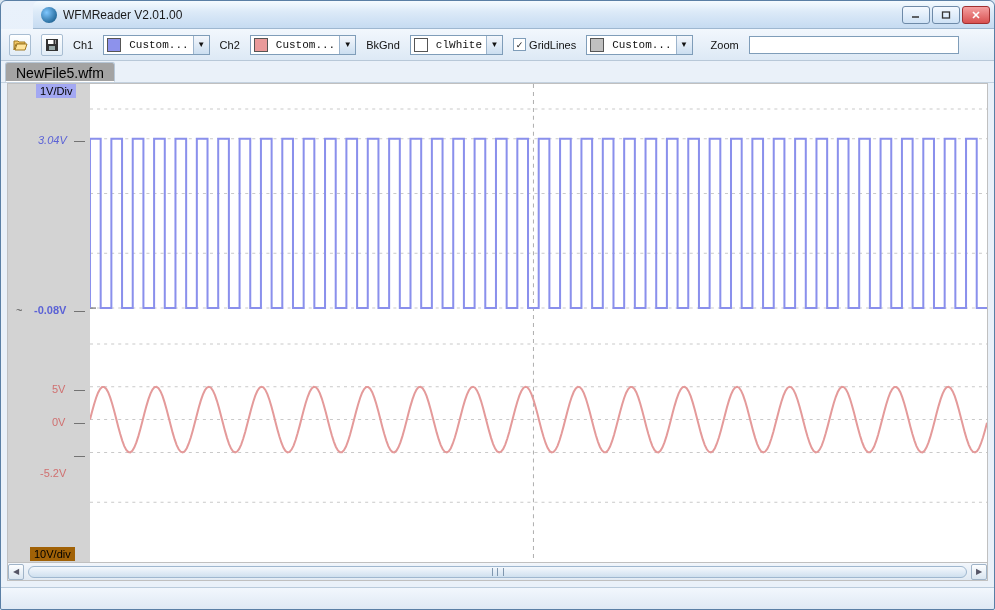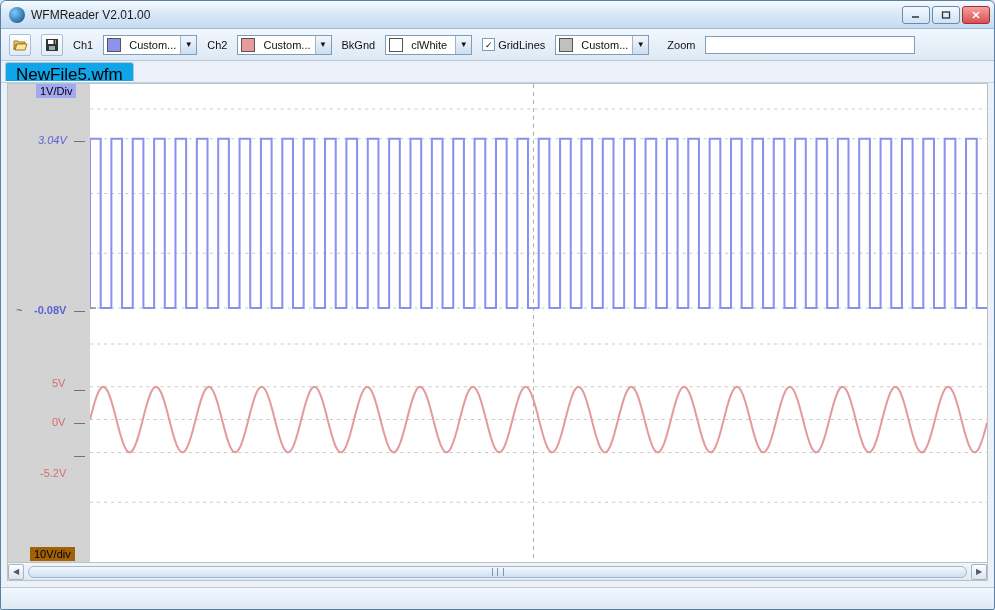--- a/index.html
+++ b/index.html
@@ -7,21 +7,21 @@
 
 
 .window {
   width: 995px; height: 610px; display: flex; flex-direction: column;
   background: linear-gradient(#e9f1fb, #d9e7f6);
   border: 1px solid #5a7fa5; border-radius: 6px 6px 2px 2px;
 }
 .titlebar {
   height: 28px; display: flex; align-items: center; padding: 0 4px 0 8px;
   background: linear-gradient(180deg, #f5fbff 0%, #dceaf8 40%, #c6dbf1 100%);
-  border-bottom: 1px solid #9eb7d0; border-radius: 6px 6px 0 0;
+  border-bottom: 1px solid #9eb7d0; border-radius: 6px 6px 0 0; margin-left: 32px;
 }
 .titlebar .app-icon {
   width: 16px; height: 16px; border-radius: 50%;
   background: radial-gradient(circle at 35% 35%, #7fc7ff 0%, #2a6fa0 70%, #1a4b6e 100%);
   margin-right: 6px;
 }
 .titlebar .title { flex: 1; font-size: 12px; color: #1a1a1a; }
 .winbtns { display: flex; gap: 2px; }
 .winbtn {
   width: 28px; height: 18px; border: 1px solid #6e8aa8; border-radius: 3px;
@@ -46,33 +46,33 @@
 .iconbtn {
   width: 22px; height: 22px; border: 1px solid #a8bdd2; border-radius: 2px;
   background: linear-gradient(#fff, #e1ecf6); display: flex; align-items: center; justify-content: center;
 }
 .toolbar .lbl { }
 .combo {
   height: 20px; display: inline-flex; align-items: center; background: #fff;
   border: 1px solid #7f9db9; font-size: 11px; padding: 0 0 0 3px;
 }
 .combo .swatch { width: 14px; height: 14px; border: 1px solid #555; margin-right: 4px; }
-.combo .txt { padding: 0 4px; min-width: 50px; }
+.combo .txt { padding: 0 4px; min-width: 50px; font-family: Liberation Mono, monospace; }
 .combo .arrow {
   width: 16px; height: 18px; background: linear-gradient(#f4f7fc, #cbdef0);
   border-left: 1px solid #9cb4cc; display: flex; align-items: center; justify-content: center; font-size: 8px;
 }
 .chk { display: inline-flex; align-items: center; gap: 3px; }
 .chk .box { width: 13px; height: 13px; background: #fff; border: 1px solid #7f9db9; display:flex; align-items:center; justify-content:center; font-size:9px; }
 .zoombox { width: 210px; height: 18px; background: #fff; border: 1px solid #7f9db9; }
 
 
 .tabstrip { height: 22px; background: #eaf1f9; border-bottom: 1px solid #c4d2e0; display: flex; align-items: flex-end; padding: 0 4px; }
 .tab {
-  height: 20px; padding: 2px 10px; font-size: 17px; background: #0ea5e9;
+  height: 20px; padding: 2px 10px; font-size: 14px; background: #a3a3a3;
   border: 1px solid #b6c6d6; border-bottom: 1px solid #fff; border-radius: 3px 3px 0 0;
 }
 
 
 .client {
   flex: 1; background: #eaf1f9; padding: 0 6px 6px 6px; display: flex; flex-direction: column;
 }
 .waveframe {
   flex: 1; border: 1px solid #c0c0c0; background: #fff; position: relative; overflow: hidden;
 }
@@ -210,21 +210,21 @@
       <div class="gutter">
         <div class="axlab ch1" style="left:28px; top:0px;">1V/Div</div>
 
         <div class="axlab tick-ch1" style="left:26px; top:49px;font-style:italic;">3.04V</div>
         <span class="axlab dash" style="left:62px; top:49px;">—</span>
 
         <div class="axlab tick-ch1" style="left:22px; top:219px;font-weight:bold;">-0.08V</div>
         <span class="axlab dash" style="left:4px; top:219px;">~</span>
         <span class="axlab dash" style="left:62px; top:219px;">—</span>
 
-        <div class="axlab tick-ch2" style="left:40px; top:292px;">5V</div>
+        <div class="axlab tick-ch2" style="left:40px; top:298px;">5V</div>
         <span class="axlab dash" style="left:62px; top:298px;">—</span>
 
         <div class="axlab tick-ch2" style="left:40px; top:331px;">0V</div>
         <span class="axlab dash" style="left:62px; top:331px;">—</span>
 
         <div class="axlab tick-ch2" style="left:28px; top:382px;">-5.2V</div>
         <span class="axlab dash" style="left:62px; top:364px;">—</span>
 
         <div class="axlab ch2" style="left:22px; bottom:1px;">10V/div</div>
       </div>

